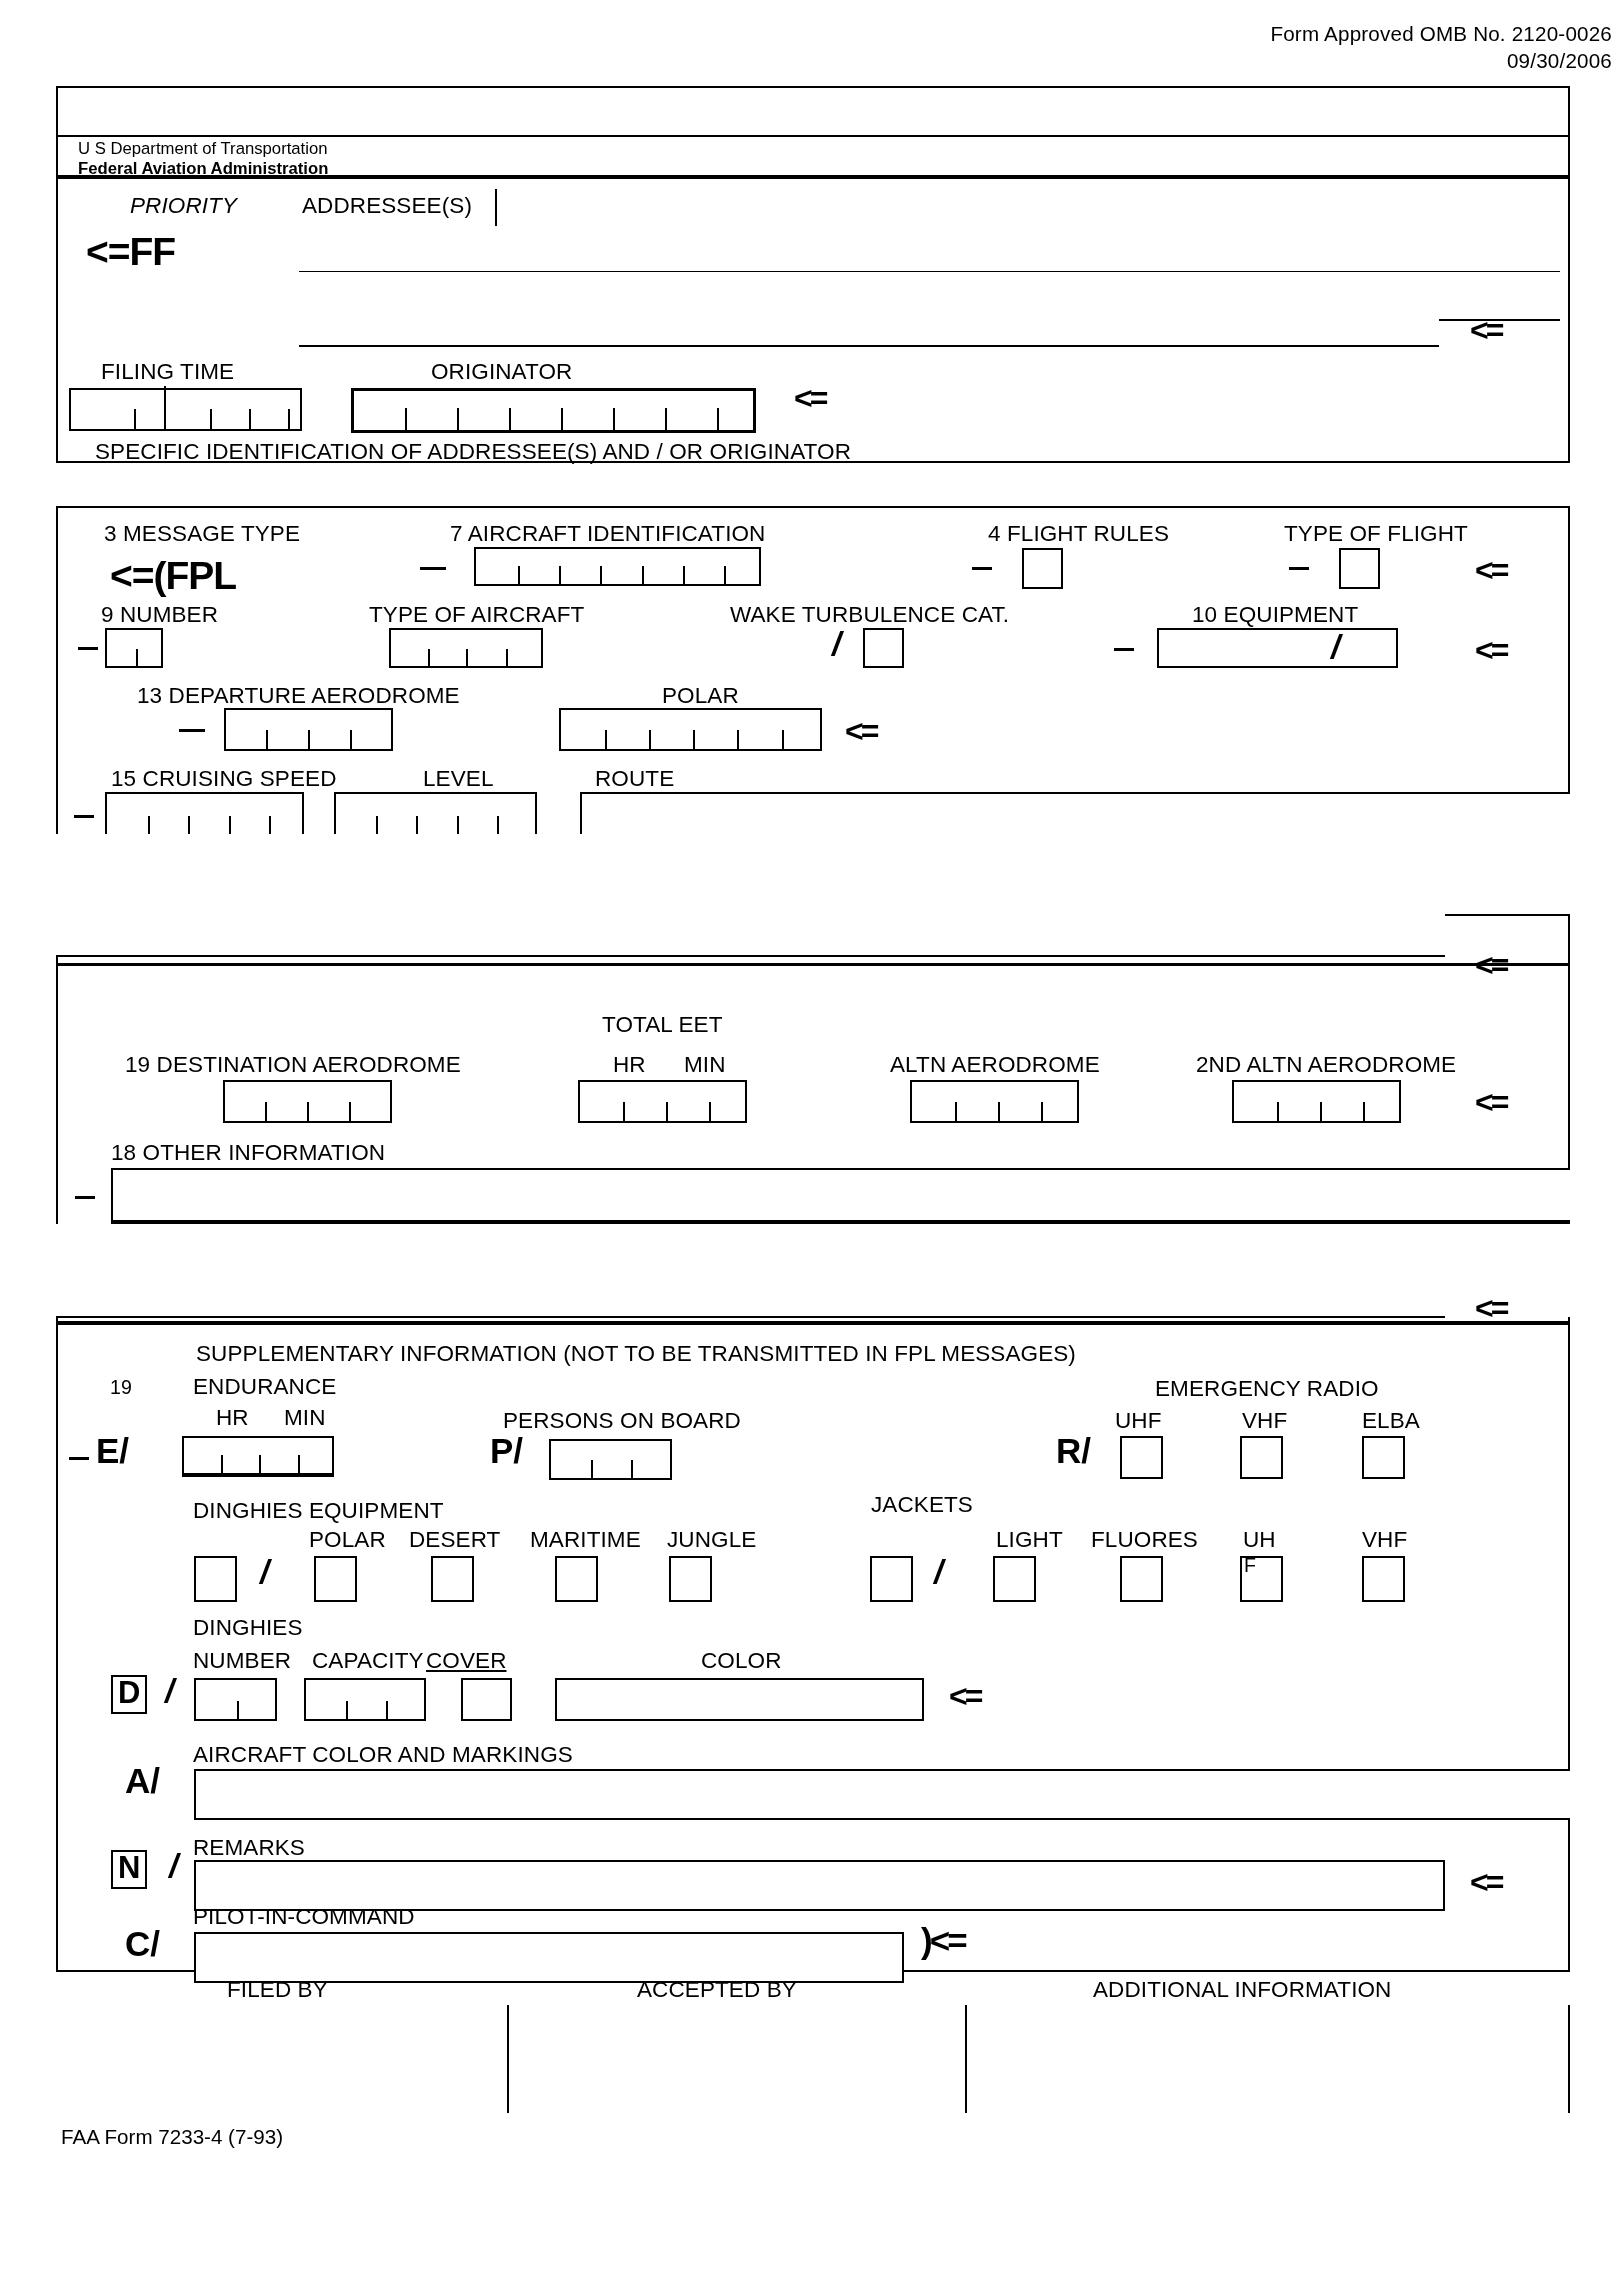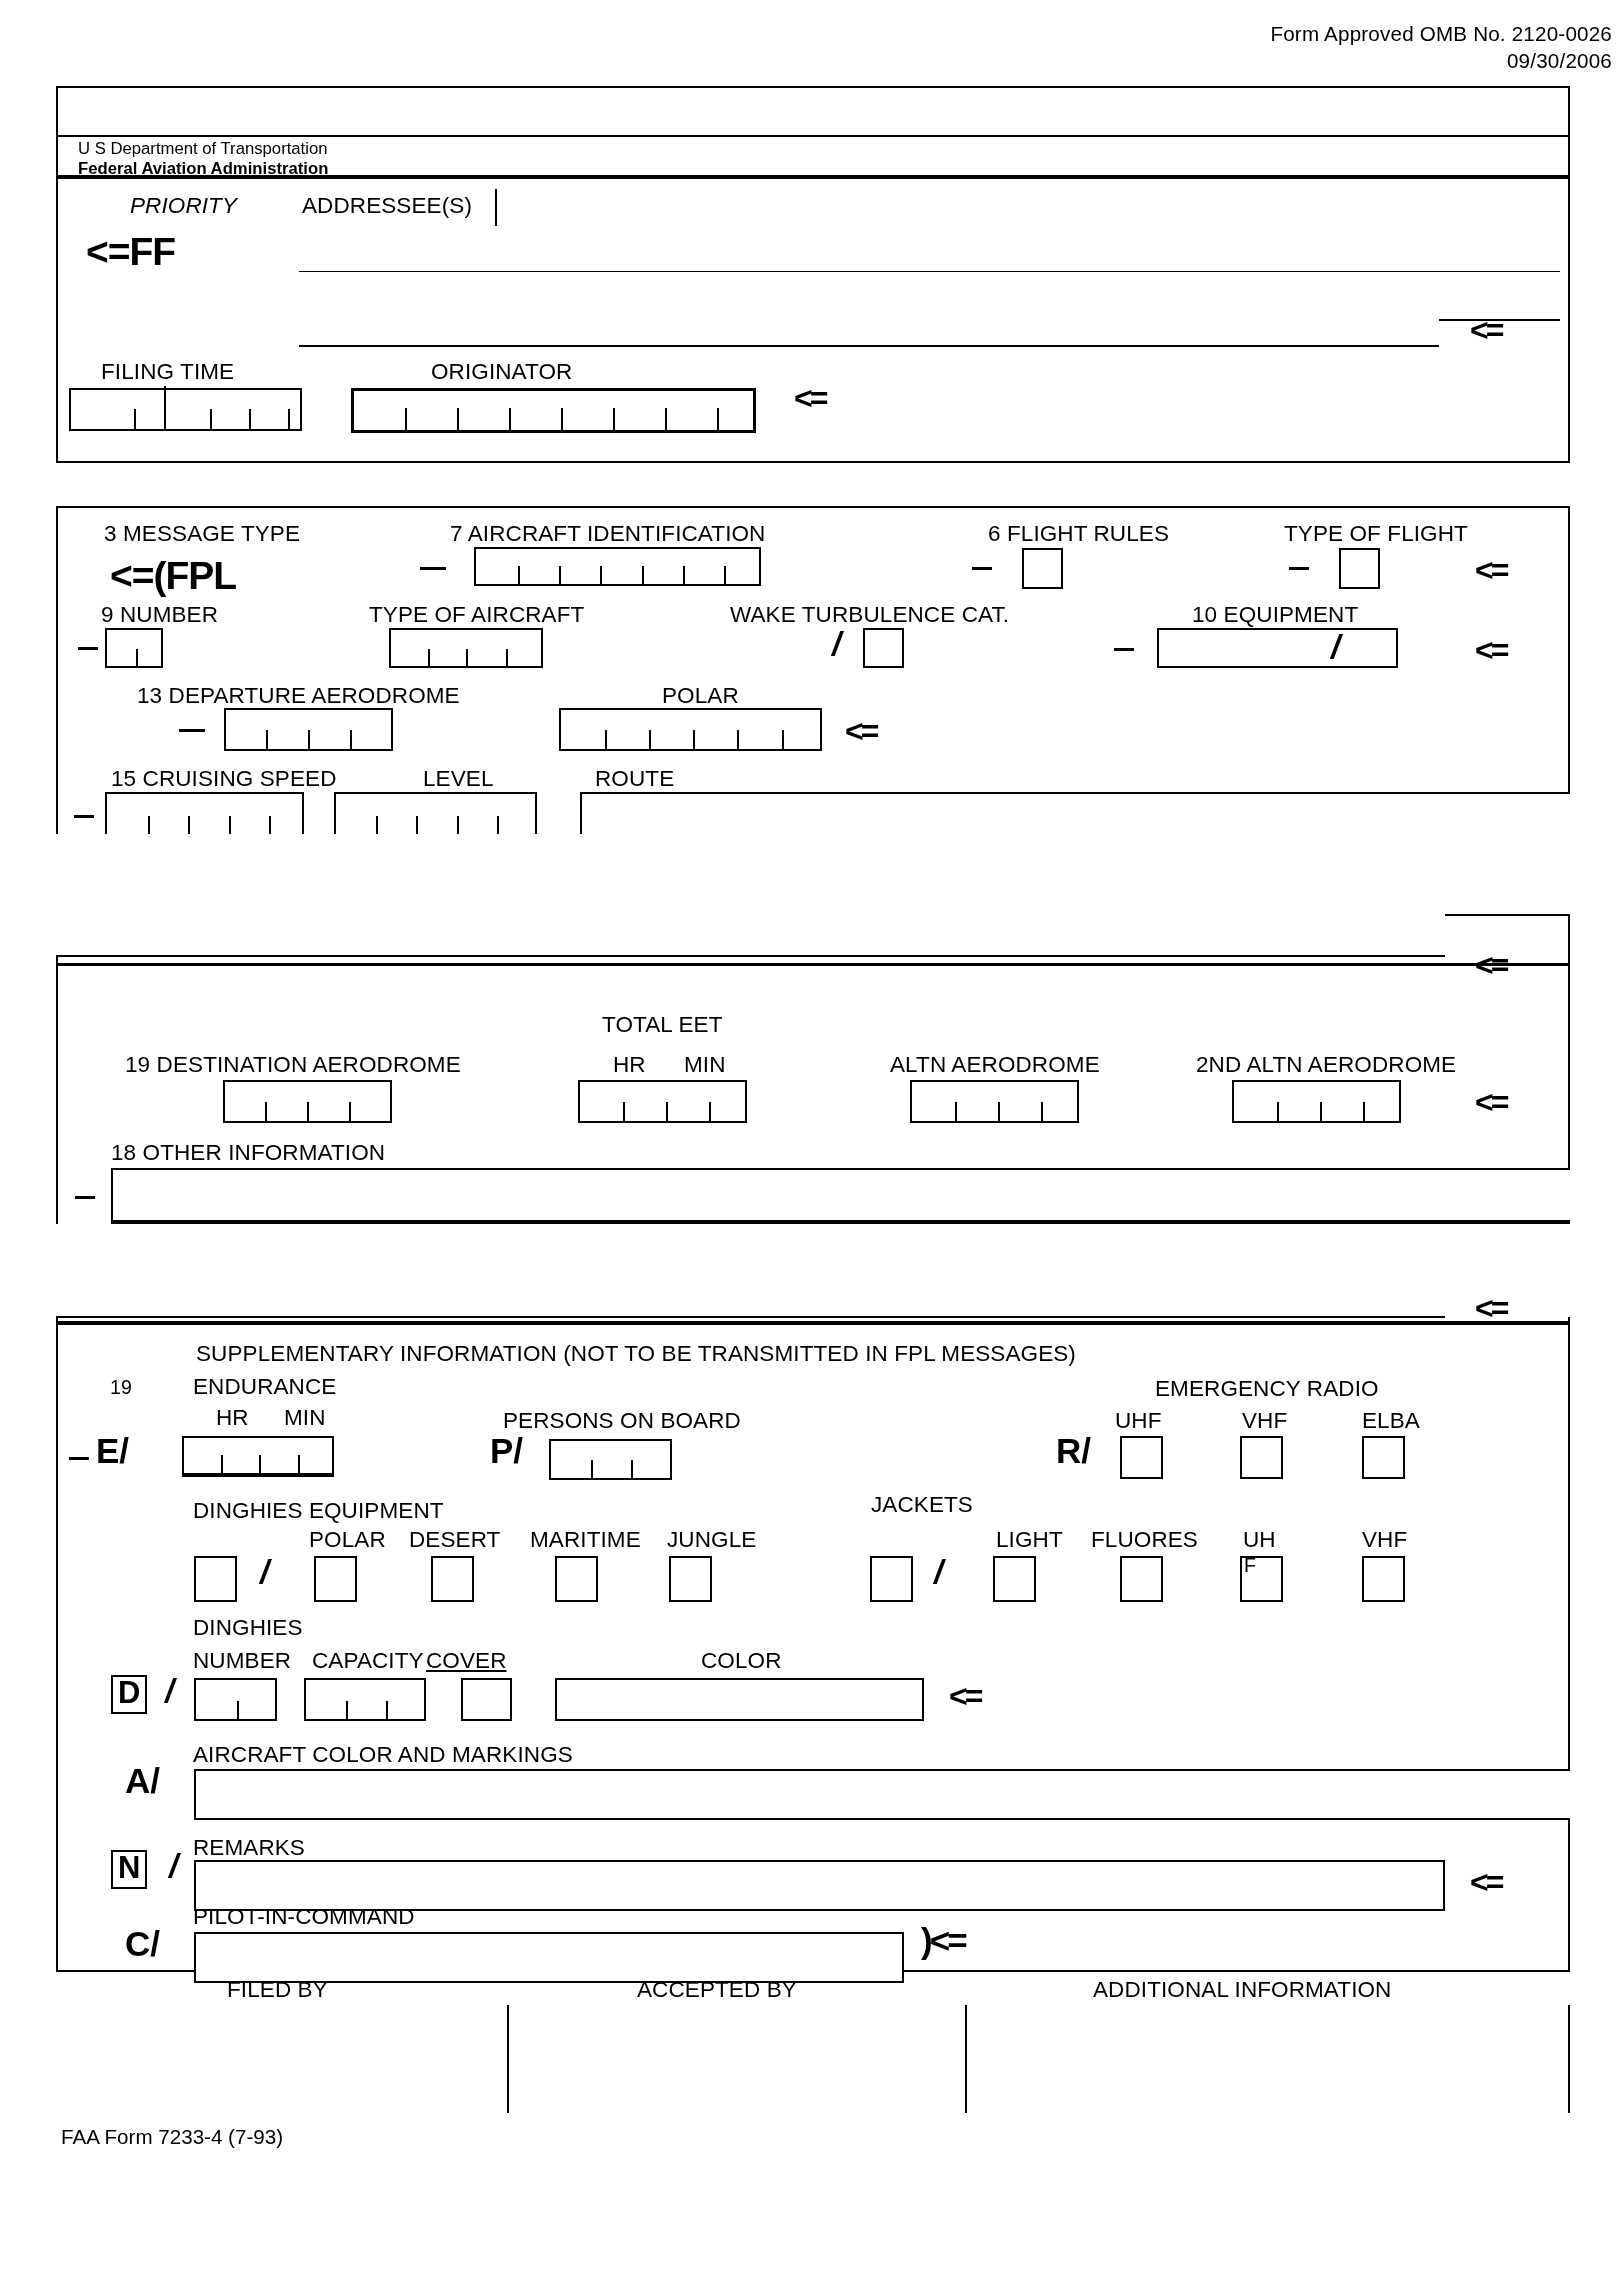--- a/index.html
+++ b/index.html
@@ -90,40 +90,41 @@
     <div class="tick" style="left:51px;height:21.6px;"></div>
     <div class="tick" style="left:103px;height:21.6px;"></div>
     <div class="tick" style="left:155px;height:21.6px;"></div>
     <div class="tick" style="left:207px;height:21.6px;"></div>
     <div class="tick" style="left:259px;height:21.6px;"></div>
     <div class="tick" style="left:311px;height:21.6px;"></div>
     <div class="tick" style="left:363px;height:21.6px;"></div>
   </div>
   <div class="abs arrow" style="left:794px;top:380px;">&lt;=</div>
 
+  <div class="abs lbl" style="left:95px;top:439px;">SPECIFIC  IDENTIFICATION  OF  ADDRESSEE(S)  AND / OR  ORIGINATOR</div>
   <div class="hline" style="left:56px;top:469px;width:1514px;"></div>
   <div class="box" style="left:56px;top:469px;width:1514px;height:37px;border:none;"></div>
 
   <div class="outer" style="left:56px;top:506px;width:1514px;height:459px;"></div>
 
   <div class="abs lbl" style="left:104px;top:521px;">3 MESSAGE TYPE</div>
   <div class="abs bigcode" style="left:110px;top:554px;">&lt;=(FPL</div>
 
   <div class="abs lbl" style="left:450px;top:521px;">7 AIRCRAFT IDENTIFICATION</div>
   <div class="dash" style="left:420px;top:567px;"></div>
   <div class="box" style="left:474px;top:547px;width:287px;height:39px;">
     <div class="tick" style="left:42px;height:17.6px;"></div>
     <div class="tick" style="left:83px;height:17.6px;"></div>
     <div class="tick" style="left:124px;height:17.6px;"></div>
     <div class="tick" style="left:166px;height:17.6px;"></div>
     <div class="tick" style="left:207px;height:17.6px;"></div>
     <div class="tick" style="left:248px;height:17.6px;"></div>
   </div>
 
-  <div class="abs lbl" style="left:988px;top:521px;">6 FLIGHT RULES</div>
+  <div class="abs lbl" style="left:988px;top:521px;">4 FLIGHT RULES</div>
   <div class="dash-sm" style="left:972px;top:567px;"></div>
   <div class="box" style="left:1022px;top:548px;width:41px;height:41px;"></div>
 
   <div class="abs lbl" style="left:1284px;top:521px;">TYPE OF FLIGHT</div>
   <div class="dash-sm" style="left:1289px;top:567px;"></div>
   <div class="box" style="left:1339px;top:548px;width:41px;height:41px;"></div>
   <div class="abs arrow" style="left:1475px;top:552px;">&lt;=</div>
 
   <div class="abs lbl" style="left:101px;top:602px;">9 NUMBER</div>
   <div class="dash-sm" style="left:78px;top:647px;"></div>

